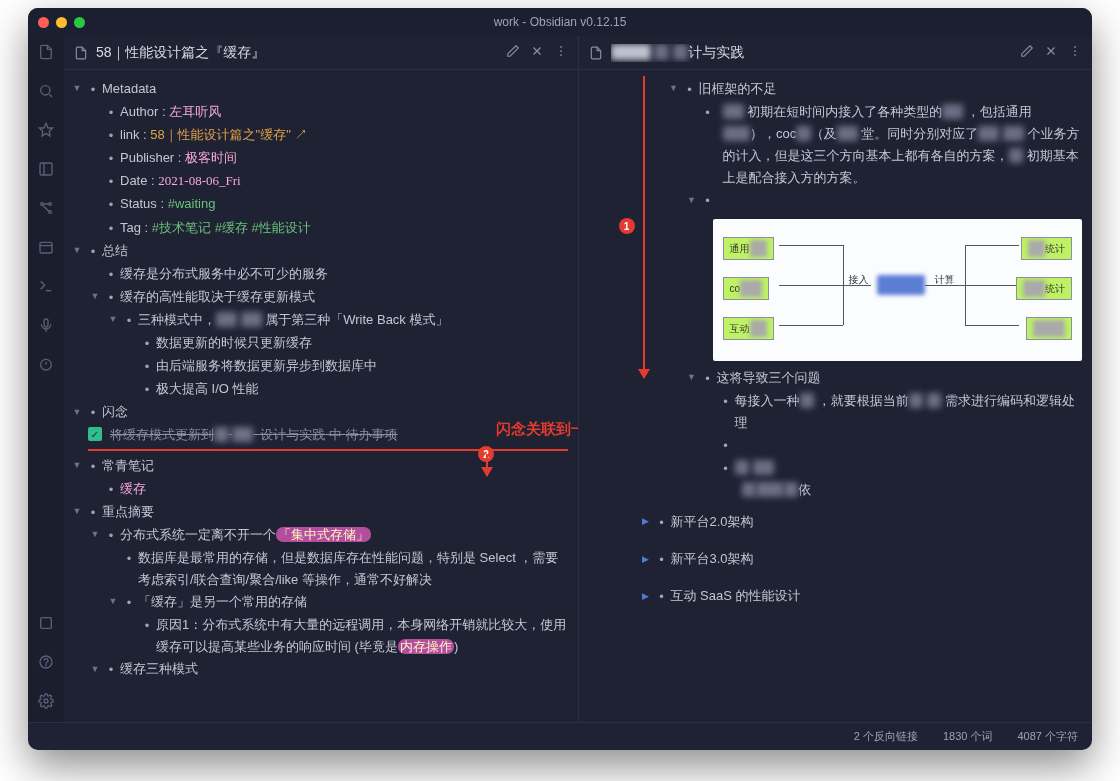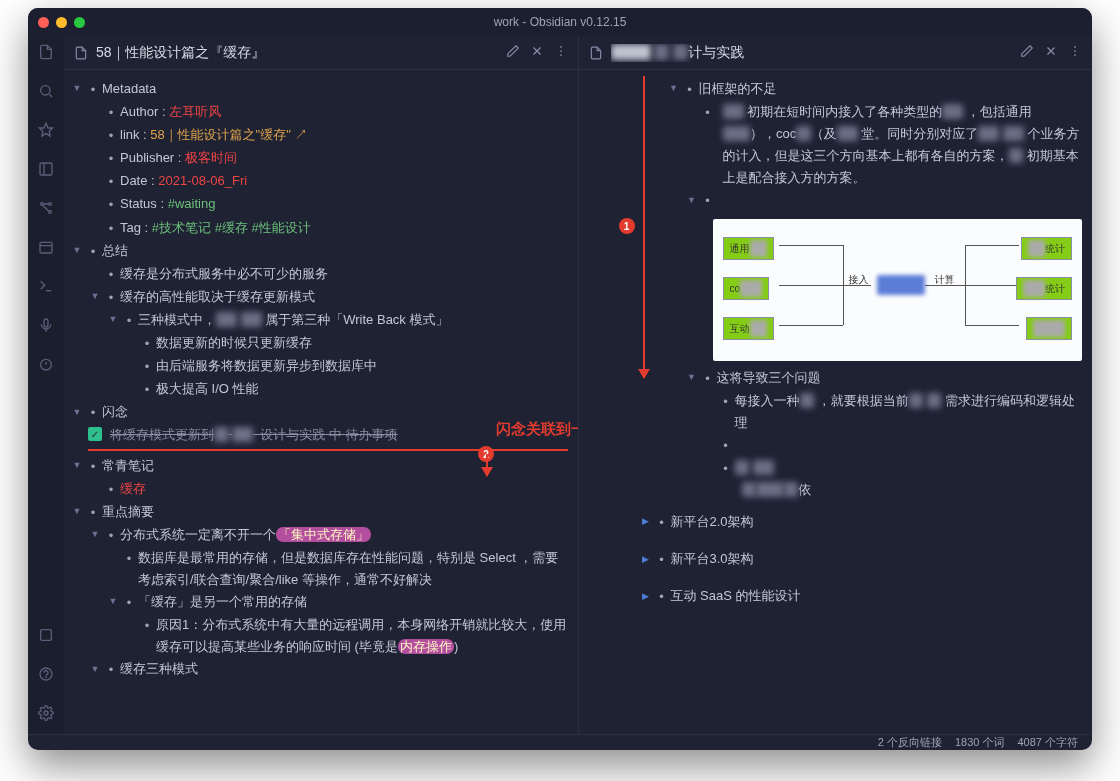--- a/index.html
+++ b/index.html
@@ -120,21 +120,21 @@
 }
 .bullet {
   width: 10px;
   display: inline-flex;
   justify-content: center;
   color: #9ea3b5;
   flex: none;
   margin-top: 1px;
 }
 .txt { flex: 1; word-break: break-word; }
-.accent { color: #ef4444; }
+.accent { color: #f9a8d4; font-family: Liberation Serif, serif; }
 .green { color: #6bbf7b; }
 .hashtag { color: #6bbf7b; }
 .hl-pink { background: #b34d9d; color: #fef9c3; padding: 0 2px; border-radius: 7px; }
 .strike { text-decoration: line-through; color: #8a8fa4; }
 .blur { filter: blur(3px); background: #c0c4d0; color: transparent; border-radius: 2px; padding: 0 6px; }
 .blurdark { filter: blur(3px); background: #6a6f85; color: transparent; border-radius: 2px; padding: 0 4px; }
 .link-ext { color: #dfa24a; }
 .cbx {
   width: 14px; height: 14px;
   background: #2fbf8f;
@@ -192,47 +192,47 @@
   margin: 6px 0 6px 28px;
   padding: 14px 12px;
   color: #333;
   font-size: 10px;
   position: relative;
   height: 142px;
 }
 .dbox {
   position: absolute;
   border: 1px solid #8a8fa4;
-  background: #84cc16;
+  background: #bef264;
   padding: 2px 6px;
   font-size: 10px;
   display: flex;
   align-items: center;
 }
 .dbox .blurmini { filter: blur(2px); background:#aaa; color: transparent; padding: 0 6px; border-radius:1px; }
 .center-blue {
   position: absolute;
   background: #5b7dd6;
   width: 48px;
   height: 20px;
   border-radius: 2px;
   filter: blur(2px);
 }
 .dline {
   position: absolute;
   background: #555;
 }
 .statusbar {
-  height: 16px;
+  height: 28px;
   border-top: 1px solid #2a2f44;
   display: flex;
   align-items: center;
   justify-content: flex-end;
   padding: 0 14px;
-  gap: 13px;
+  gap: 25px;
   font-size: 11px;
   color: #9ea3b5;
 }
 .paragraph { padding-left: 6px; }
 </style>
 </head>
 <body>
 
 <div class="window">
   <div class="titlebar">

